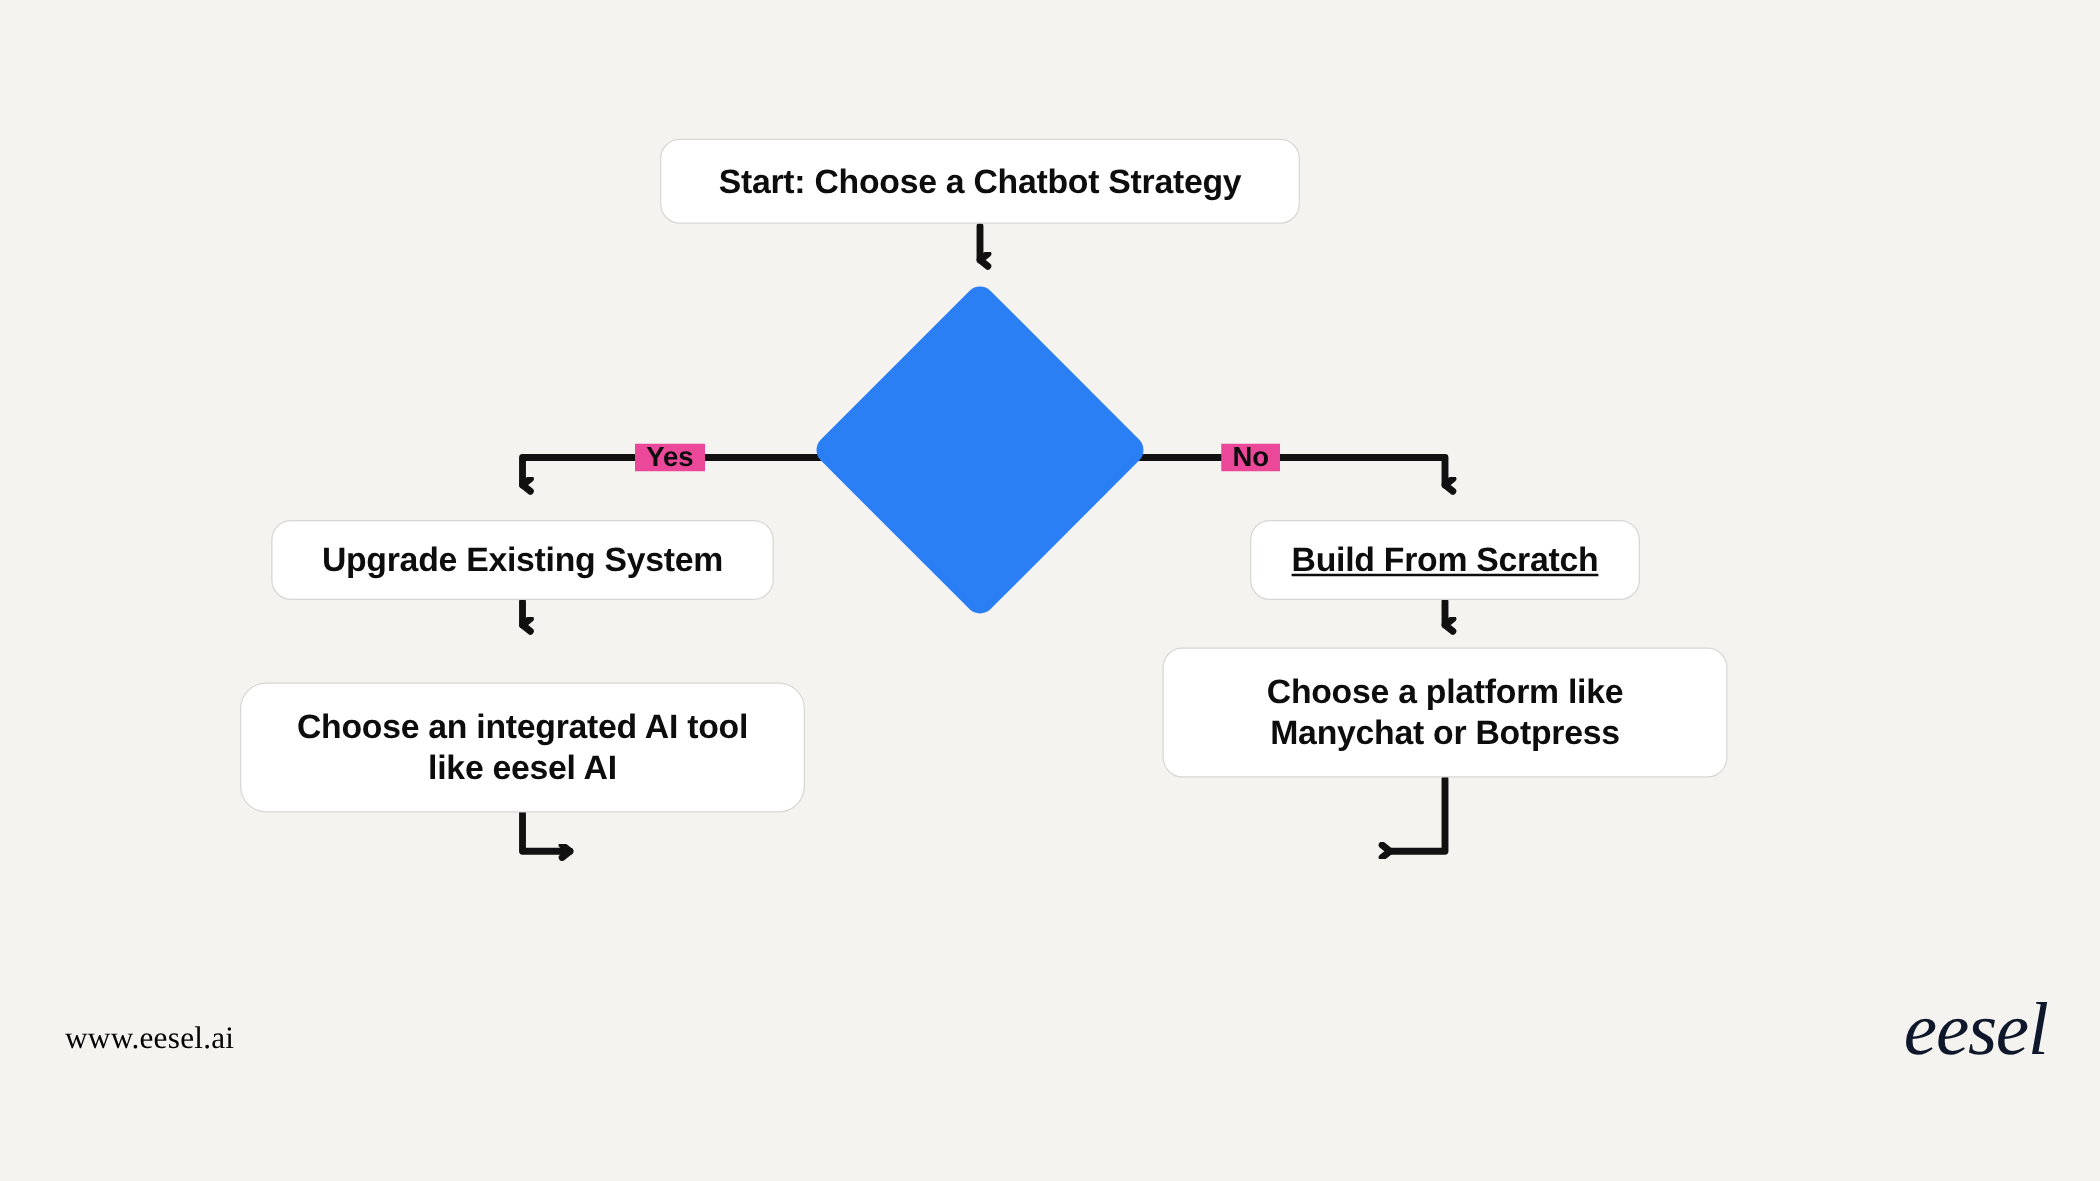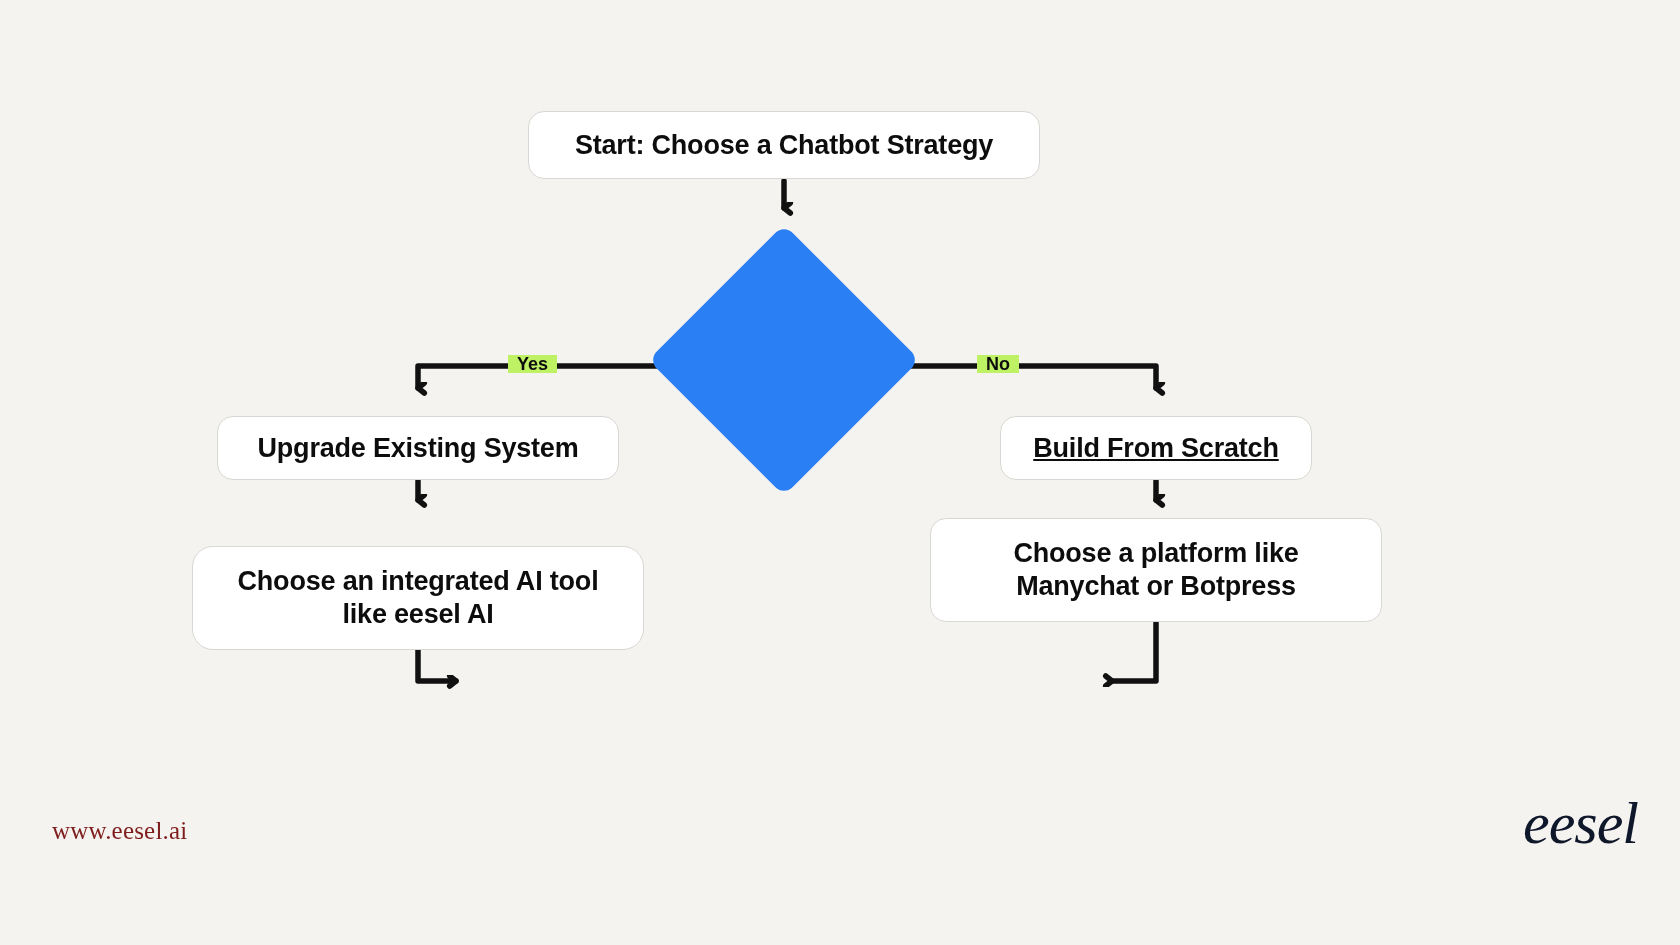--- a/index.html
+++ b/index.html
@@ -92,35 +92,35 @@
     white-space: pre-line;
     width: 210px;
   }
 
   
   .edge-label {
     position: absolute;
     z-index: 3;
     color: #0d0d0d;
     font-weight: bold;
-    font-size: 18px;
-    background: #bef264;
+    font-size: 22px;
+    background: #ec4899;
     padding: 0 9px;
     line-height: 1;
   }
 
   
   .footer-url {
     position: absolute;
     left: 52px;
     top: 817px;
     z-index: 4;
     font-family: "Liberation Serif", serif;
     font-size: 25px;
-    color: #7f1d1d;
+    color: #000000;
     letter-spacing: 0.2px;
   }
   .brand-logo {
     position: absolute;
     right: 42px;
     top: 793px;
     z-index: 4;
     font-family: "Liberation Serif", serif;
     font-size: 60px;
     color: #0f172a;

